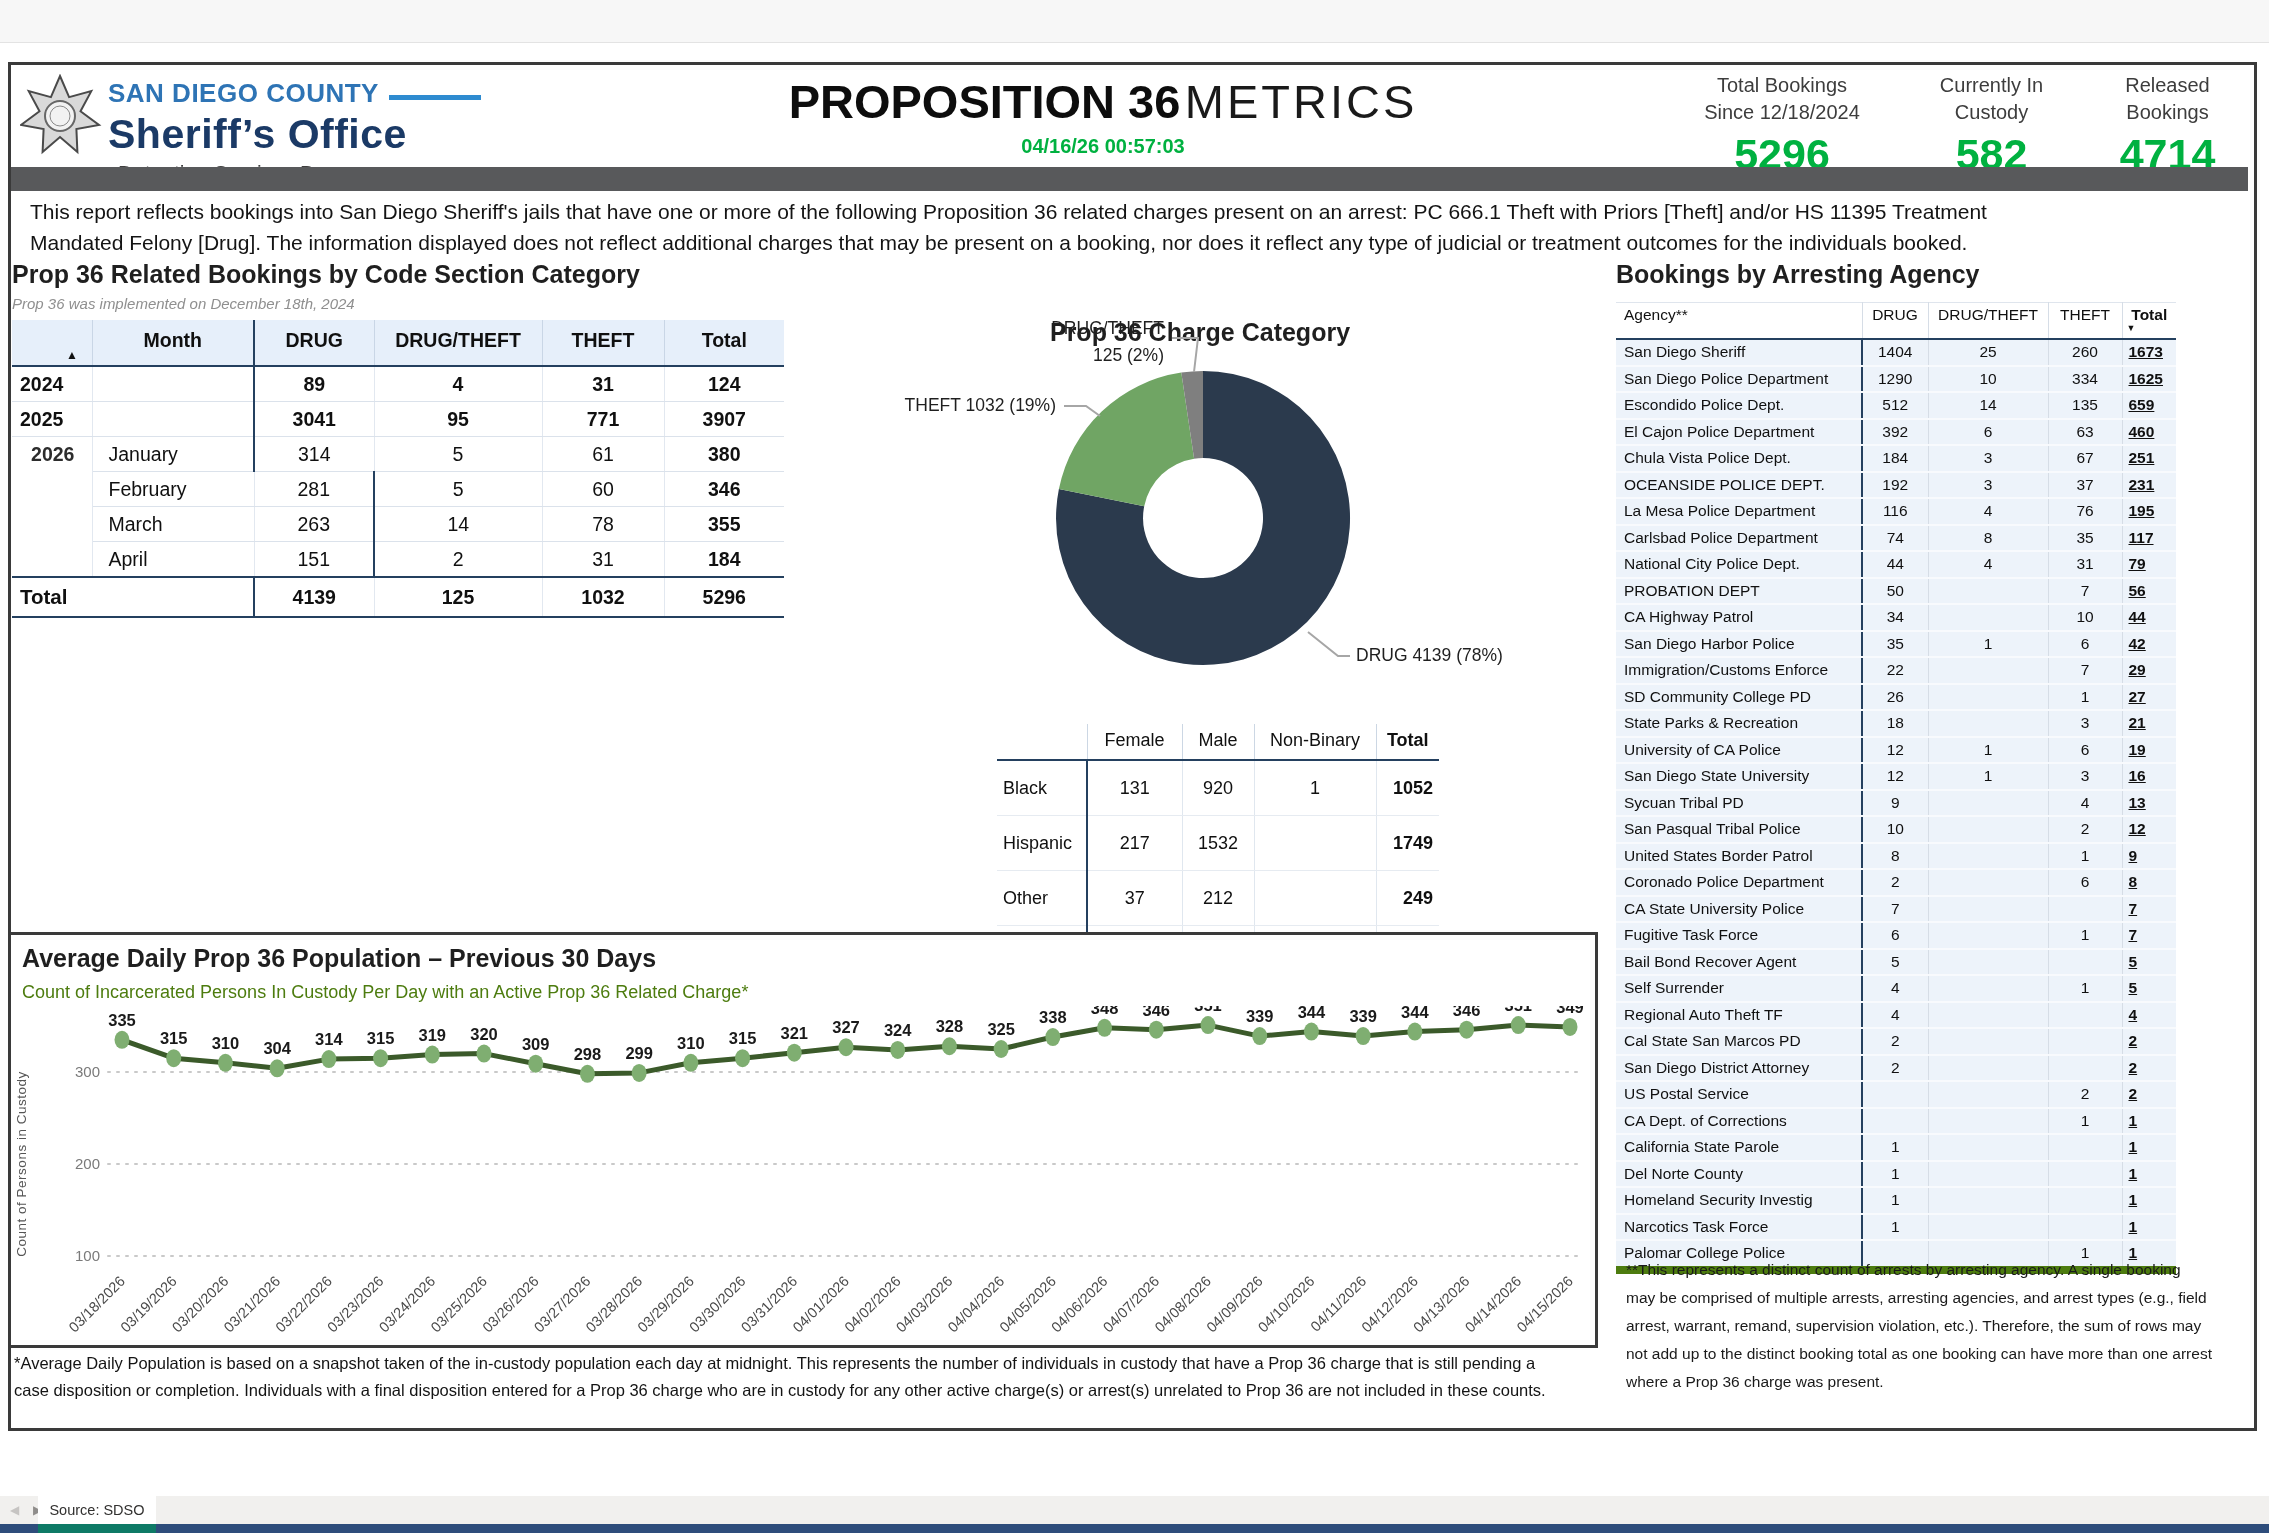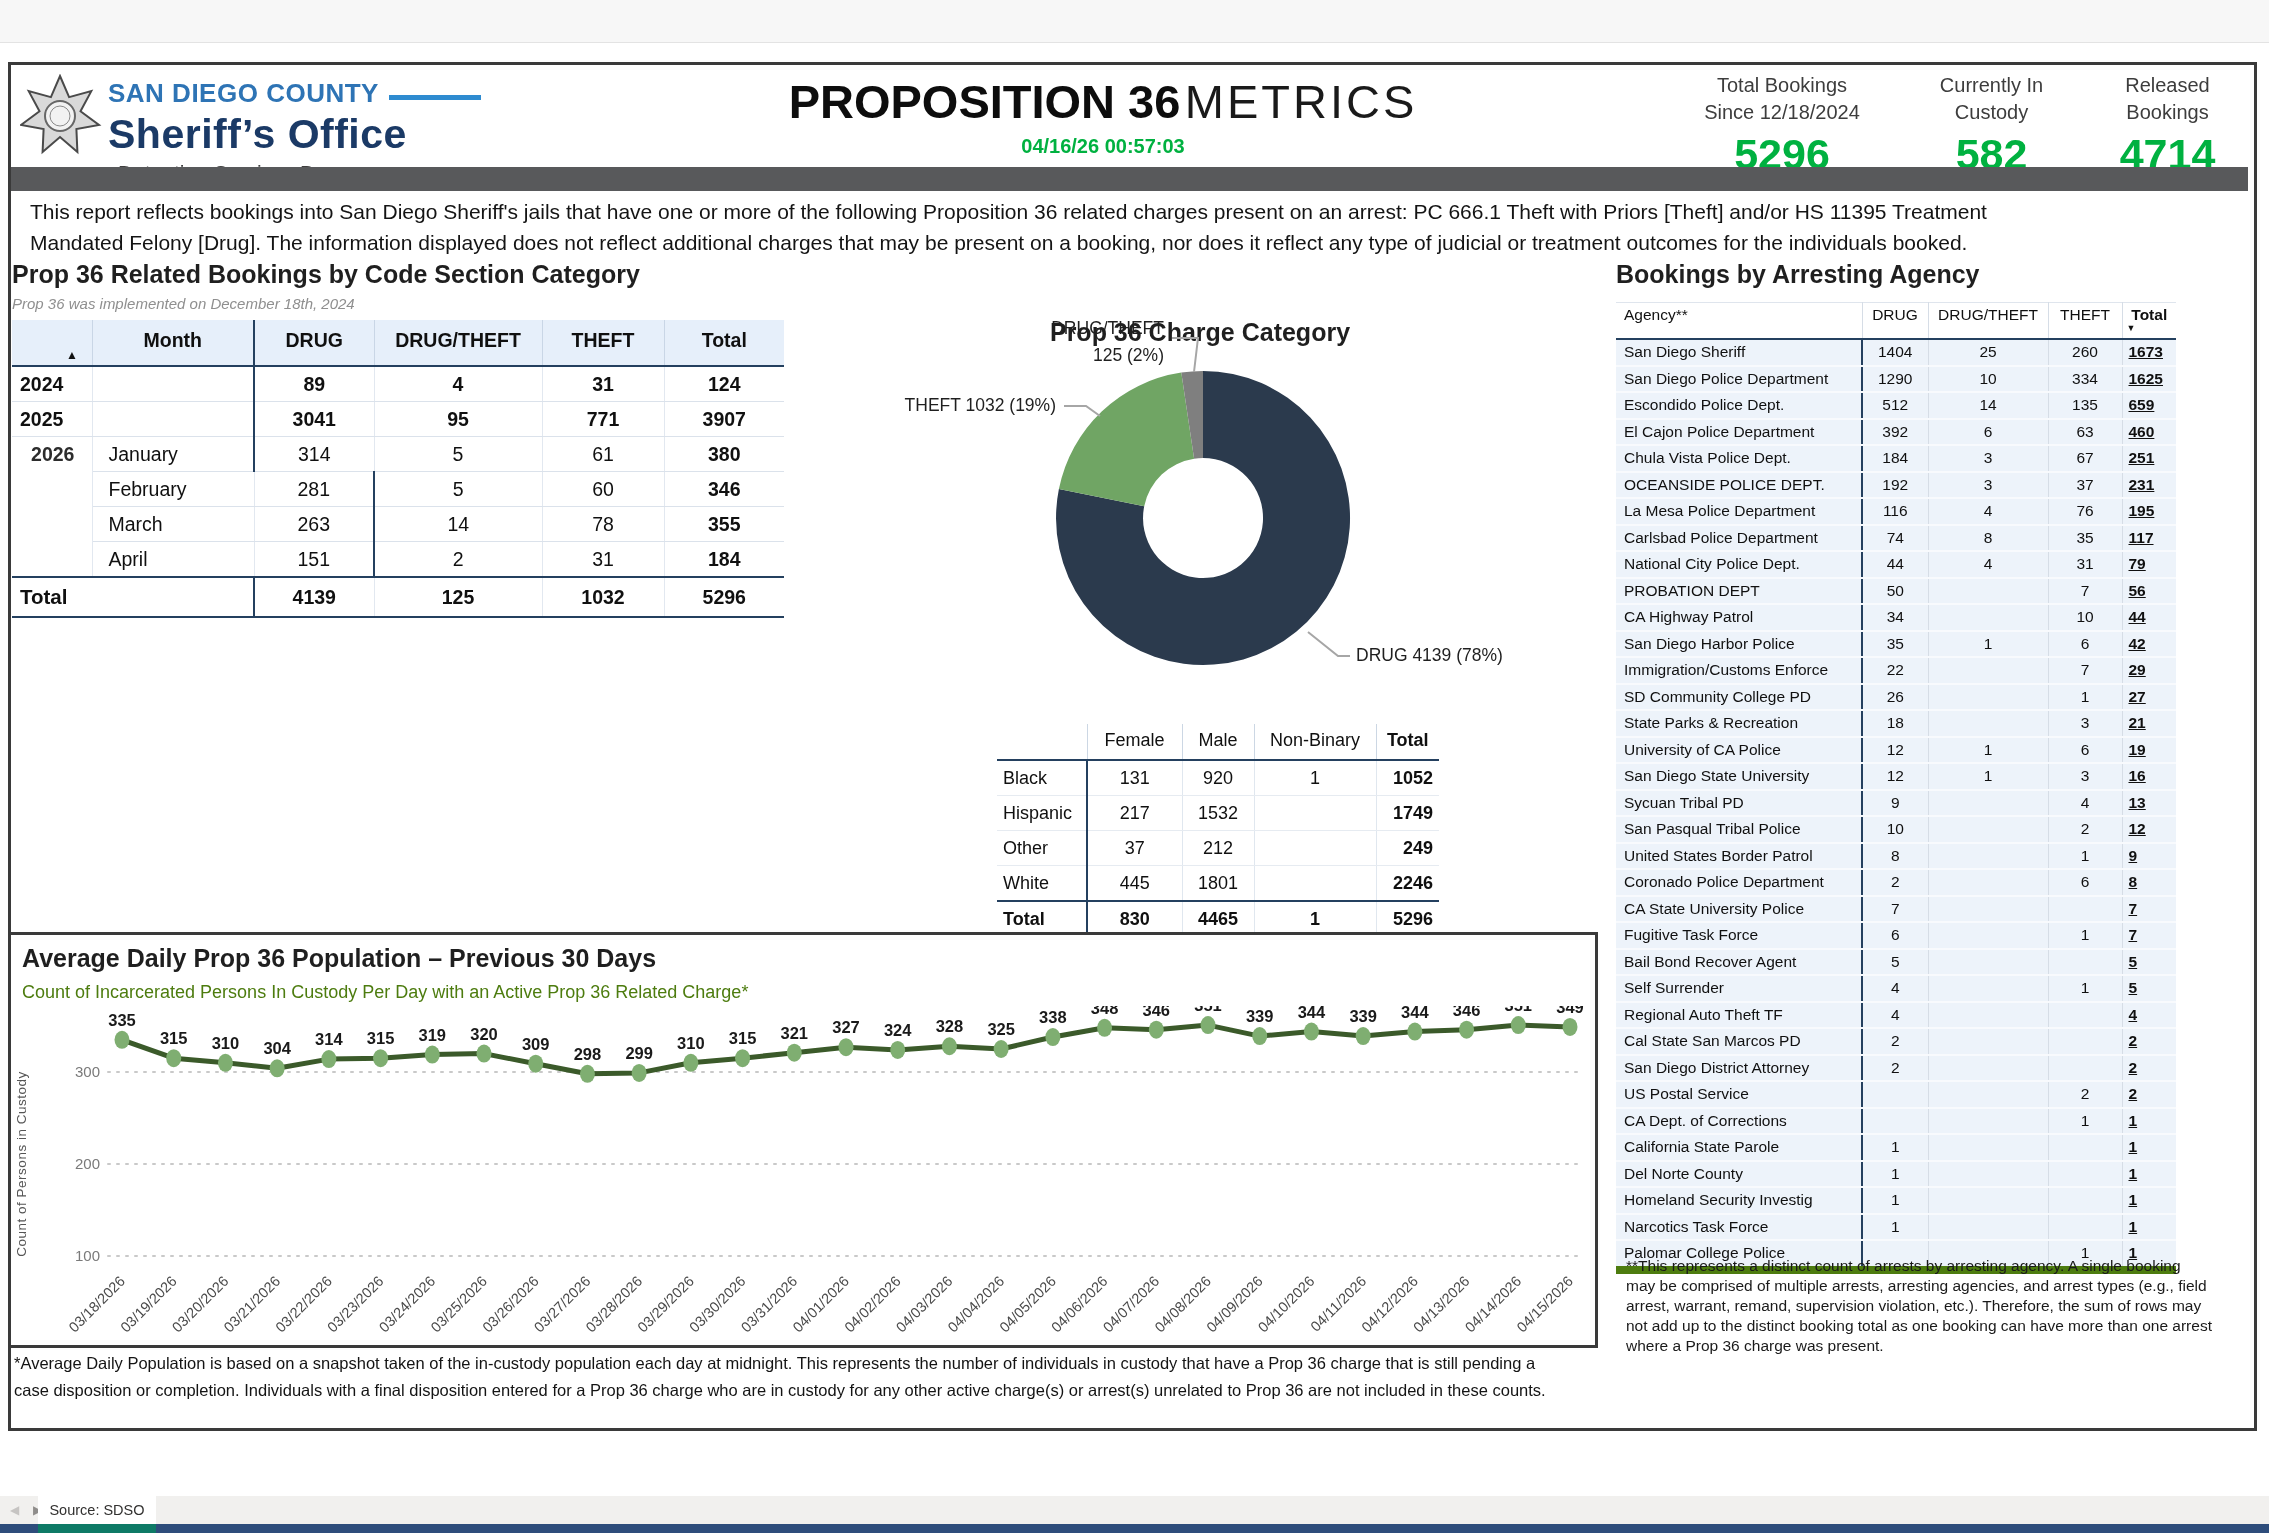--- a/index.html
+++ b/index.html
@@ -41,39 +41,39 @@
   .bkg .b{font-weight:700;}
   .bkg tfoot td{border-top:2px solid #24405f;border-bottom:2px solid #24405f;font-weight:700;padding:6px;text-align:center;}
   .bkg tfoot td.lbl{text-align:left;padding-left:8px;font-size:20.5px;}
   .sortA{position:absolute;left:54px;bottom:3px;font-size:12px;color:#111;}
 
   
   .demo{border-collapse:collapse;table-layout:fixed;width:442px;font-size:18px;color:#101010;}
   .demo th{font-weight:400;padding:6px 4px 8px;border-bottom:2px solid #24405f;border-right:1px solid #ccd7e4;text-align:center;}
   .demo th:last-child,.demo td:last-child{border-right:none;}
   .demo th.tot{font-weight:700;}
-  .demo td{padding:6px 6px;border-right:1px solid #e0e7ef;border-bottom:1px solid #e6ebf1;text-align:center;height:22px;}
+  .demo td{padding:16px 6px;border-right:1px solid #e0e7ef;border-bottom:1px solid #e6ebf1;text-align:center;height:22px;}
   .demo td.lbl{text-align:left;padding-left:6px;border-right:2px solid #24405f;}
   .demo td.tot{text-align:right;font-weight:700;}
   .demo tfoot td{font-weight:700;border-top:2px solid #24405f;border-bottom:2px solid #24405f;}
   .demo tfoot td.lbl{text-align:left;}
 
   
   .agy{border-collapse:collapse;table-layout:fixed;width:560px;font-size:15.5px;color:#101010;}
   .agy th{font-weight:400;text-align:center;padding:3px 4px 5px;border-top:1px solid #dfe5ed;border-bottom:2px solid #24405f;border-right:1px solid #d6dde6;background:#fff;vertical-align:top;}
   .agy th.agname{text-align:left;padding-left:8px;}
   .agy th.tot{font-weight:700;}
   .agy th:last-child,.agy td:last-child{border-right:none;}
   .agy td{padding:2px 6px;border-right:1px solid #d6dde6;border-bottom:2px solid #f8fafd;background:#edf3fa;text-align:center;height:20.5px;}
   .agy td.name{text-align:left;padding-left:8px;border-right:2px solid #24405f;}
   .agy td.tot{text-align:left;font-weight:700;text-decoration:underline;}
   .agy tr.last td{border-bottom:8px solid #4d7c0f;}
   .sortD{display:block;font-size:9px;line-height:9px;color:#111;text-align:left;}
 
-  .agy-footnote{left:1626px;top:1256px;width:588px;font-size:15.5px;line-height:20px;color:#1a1a1a;}
+  .agy-footnote{left:1626px;top:1256px;width:588px;font-size:15.5px;line-height:28px;color:#1a1a1a;}
 
   
   .chart-box{left:8px;top:932px;width:1584px;height:410px;border:3px solid #3a3a3a;background:#fff;}
   .adp-footnote{left:14px;top:1350px;width:1572px;font-size:16.5px;line-height:27px;color:#141414;}
 
   
   .tabstrip{left:0;top:1496px;width:2269px;height:28px;background:#f1f0ee;}
   .tab-arrow{top:1500px;font-size:12px;line-height:20px;}
   .tab-active{left:38px;top:1496px;width:118px;height:28px;background:#ffffff;display:flex;align-items:center;justify-content:center;font-size:14.5px;color:#323130;}
   .navybar{left:0;top:1524px;width:2269px;height:9px;background:#2e4d7b;}

